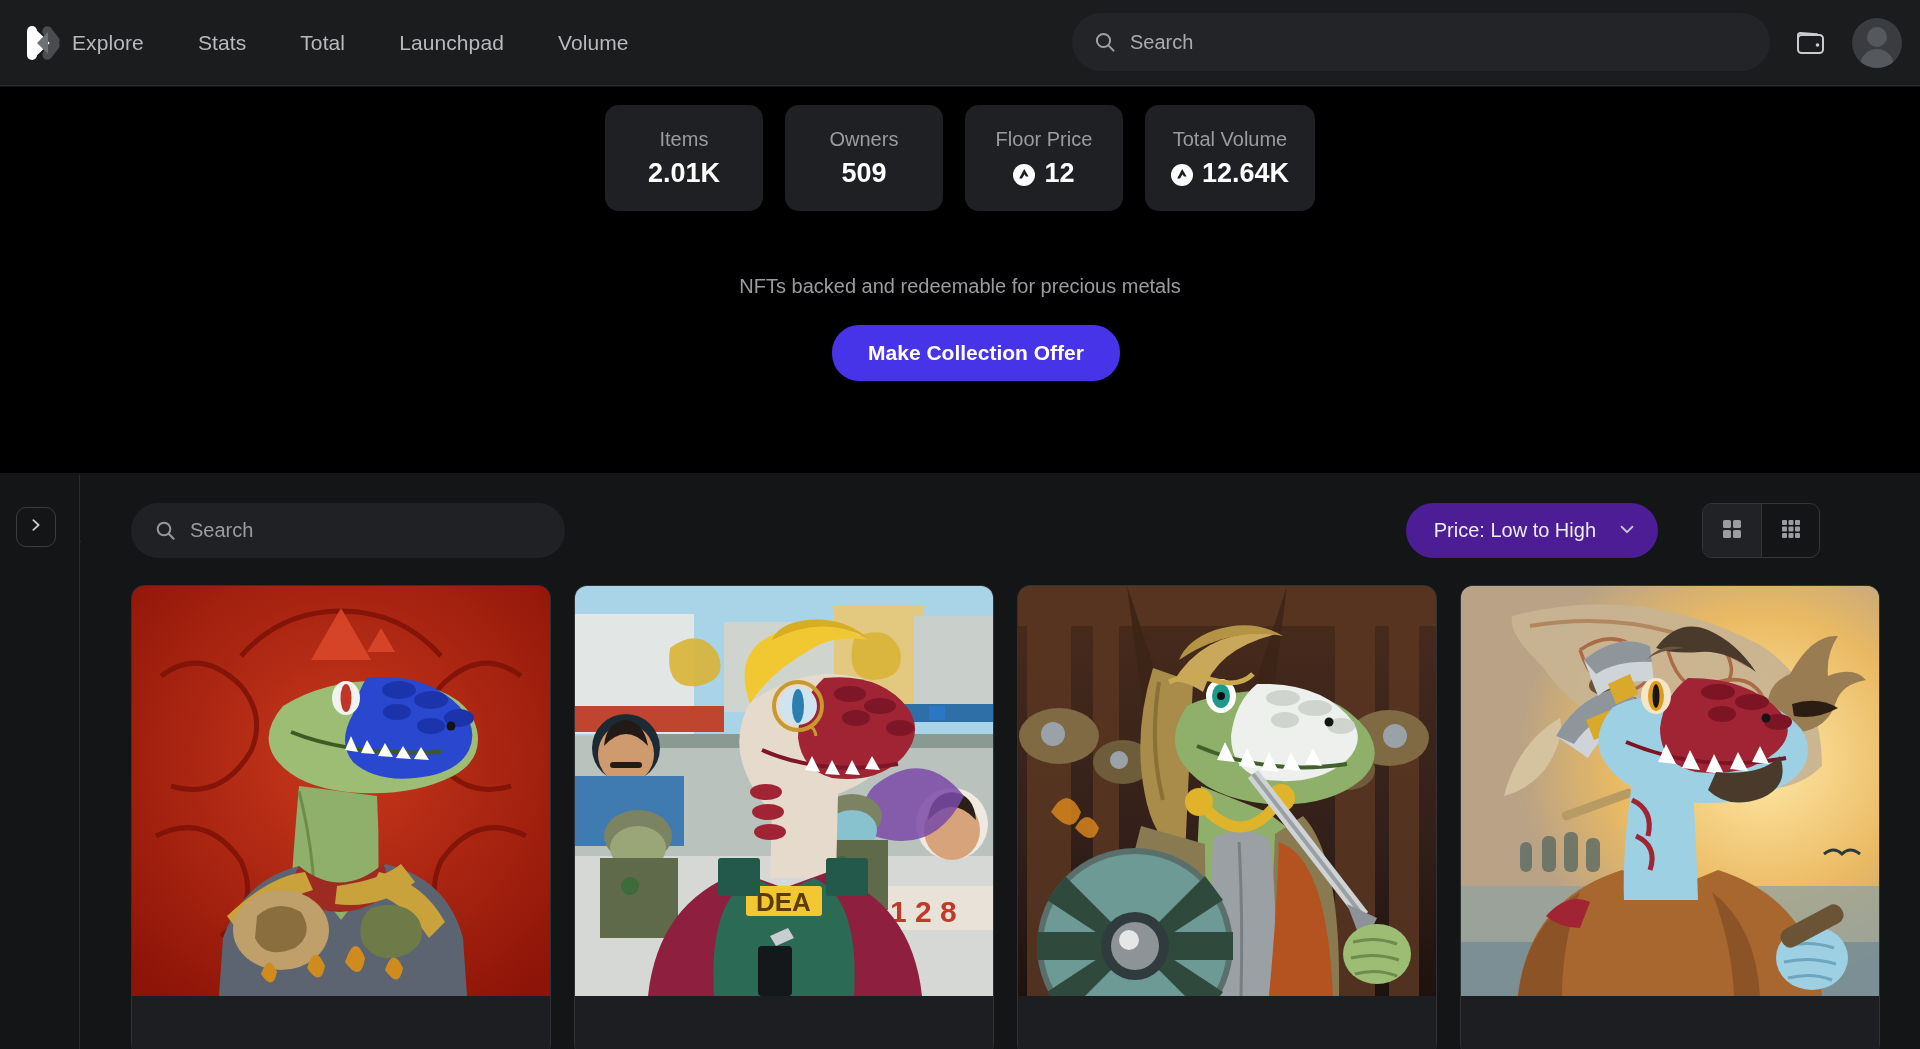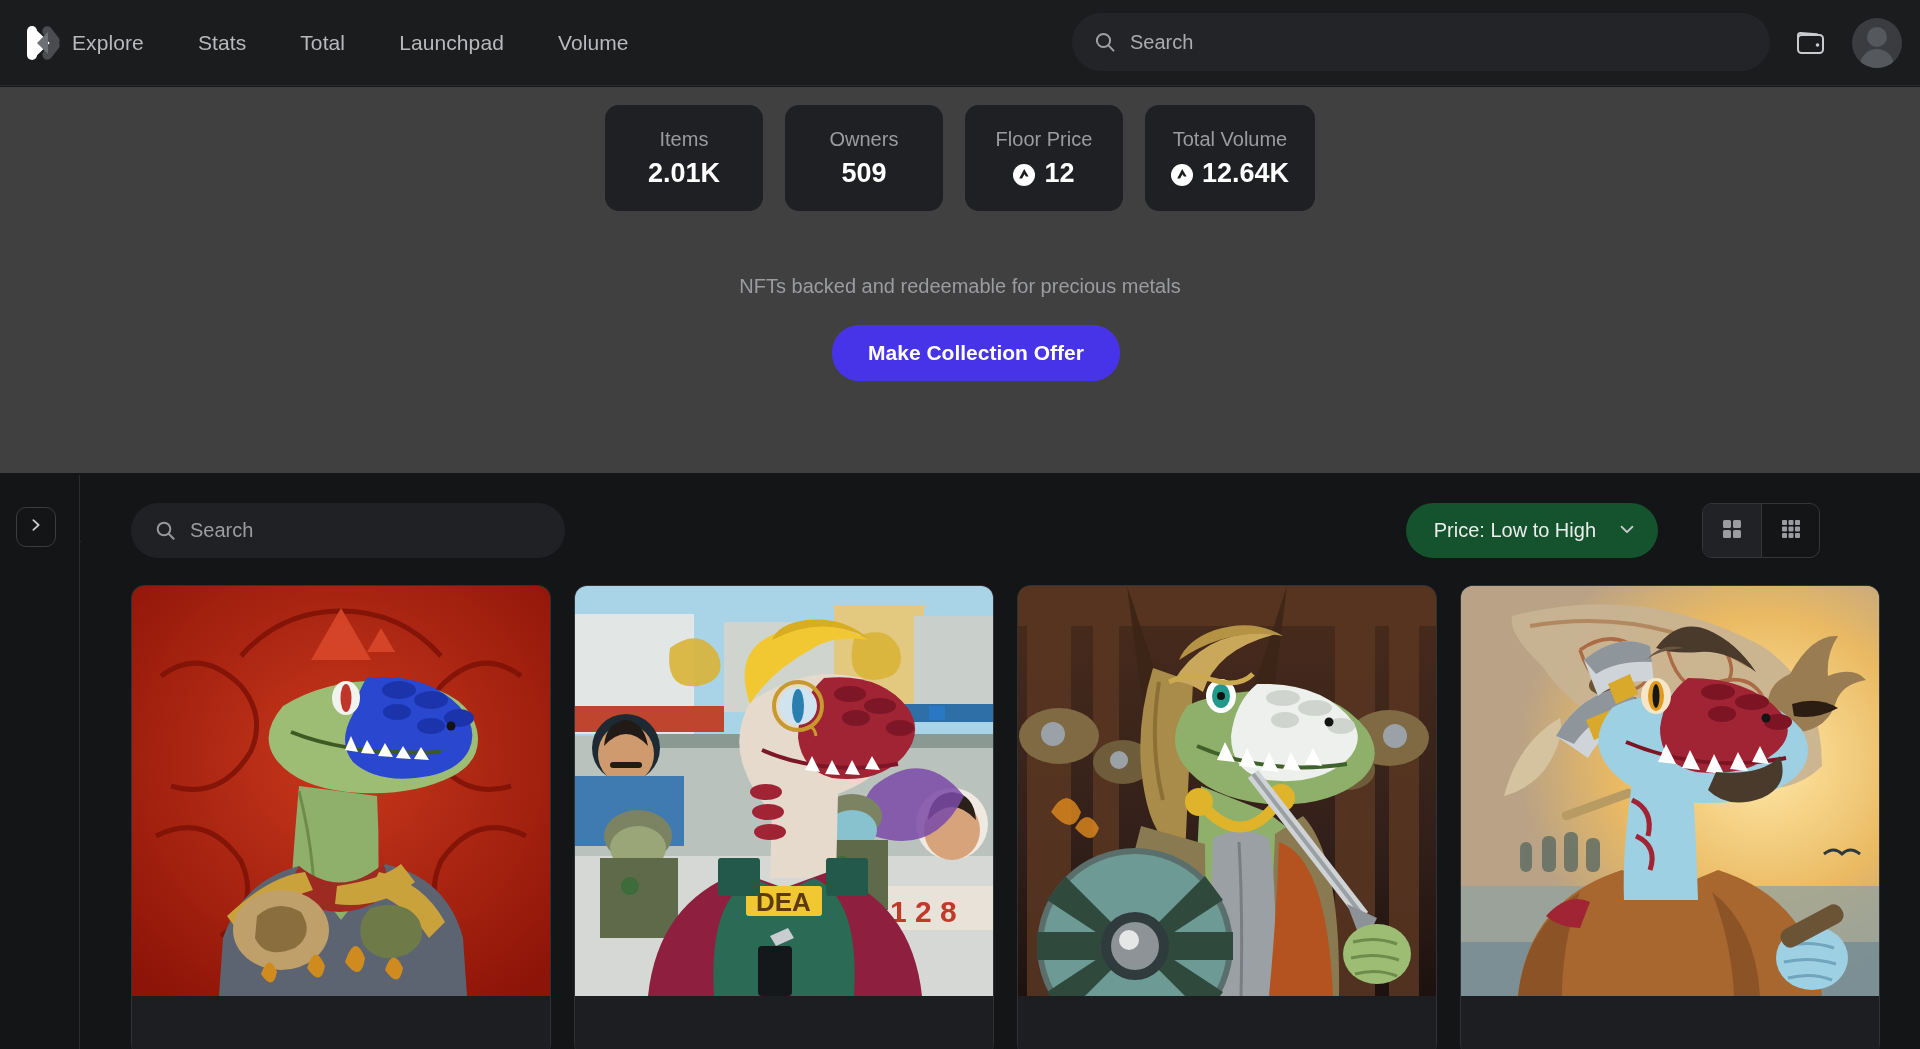--- a/index.html
+++ b/index.html
@@ -50,21 +50,21 @@
   }
   .avatar {
     position: absolute; left: 1852px; top: 18px;
     width: 50px; height: 50px; border-radius: 50%;
     background: #3a3c40; overflow: hidden; cursor: pointer;
   }
   .avatar .head { position: absolute; left: 15px; top: 9px; width: 20px; height: 20px; border-radius: 50%; background: #55585d; }
   .avatar .body { position: absolute; left: 8px; top: 31px; width: 34px; height: 30px; border-radius: 17px 17px 0 0; background: #55585d; }
 
   
-  .hero { position: absolute; top: 87px; left: 0; width: 1920px; height: 386px; background: #404040; }
+  .hero { position: absolute; top: 87px; left: 0; width: 1920px; height: 386px; background: #000000; }
 
   .stats-row {
     position: absolute; top: 18px; left: 0; width: 1920px;
     display: flex; justify-content: center; gap: 22px;
   }
   .stat-card {
     background: #1e2023; border-radius: 14px;
     min-width: 158px; height: 106px;
     display: flex; flex-direction: column; align-items: center; justify-content: center;
     padding: 0 26px;
@@ -126,21 +126,21 @@
   .item-search .ico { width: 21px; height: 21px; flex: none; opacity: .7; }
   .item-search input {
     flex: 1; background: transparent; border: none; outline: none;
     color: #e6e7e9; font-size: 20px; margin-left: 14px;
     font-family: "Liberation Sans", sans-serif;
   }
   .item-search input::placeholder { color: #9a9ca0; }
 
   .sort-select {
     position: absolute; right: 262px; top: 28px; height: 55px;
-    background: #14532d; border-radius: 28px;
+    background: #4c1d95; border-radius: 28px;
     display: flex; align-items: center; padding: 0 22px 0 28px; gap: 22px; cursor: pointer;
   }
   .sort-select .txt { color: #eceded; font-size: 20px; white-space: nowrap; }
 
   .view-toggle {
     position: absolute; right: 100px; top: 28px;
     height: 55px; display: flex; border: 1px solid #34363a; border-radius: 10px; overflow: hidden;
   }
   .vt-btn {
     width: 58px; display: flex; align-items: center; justify-content: center;

